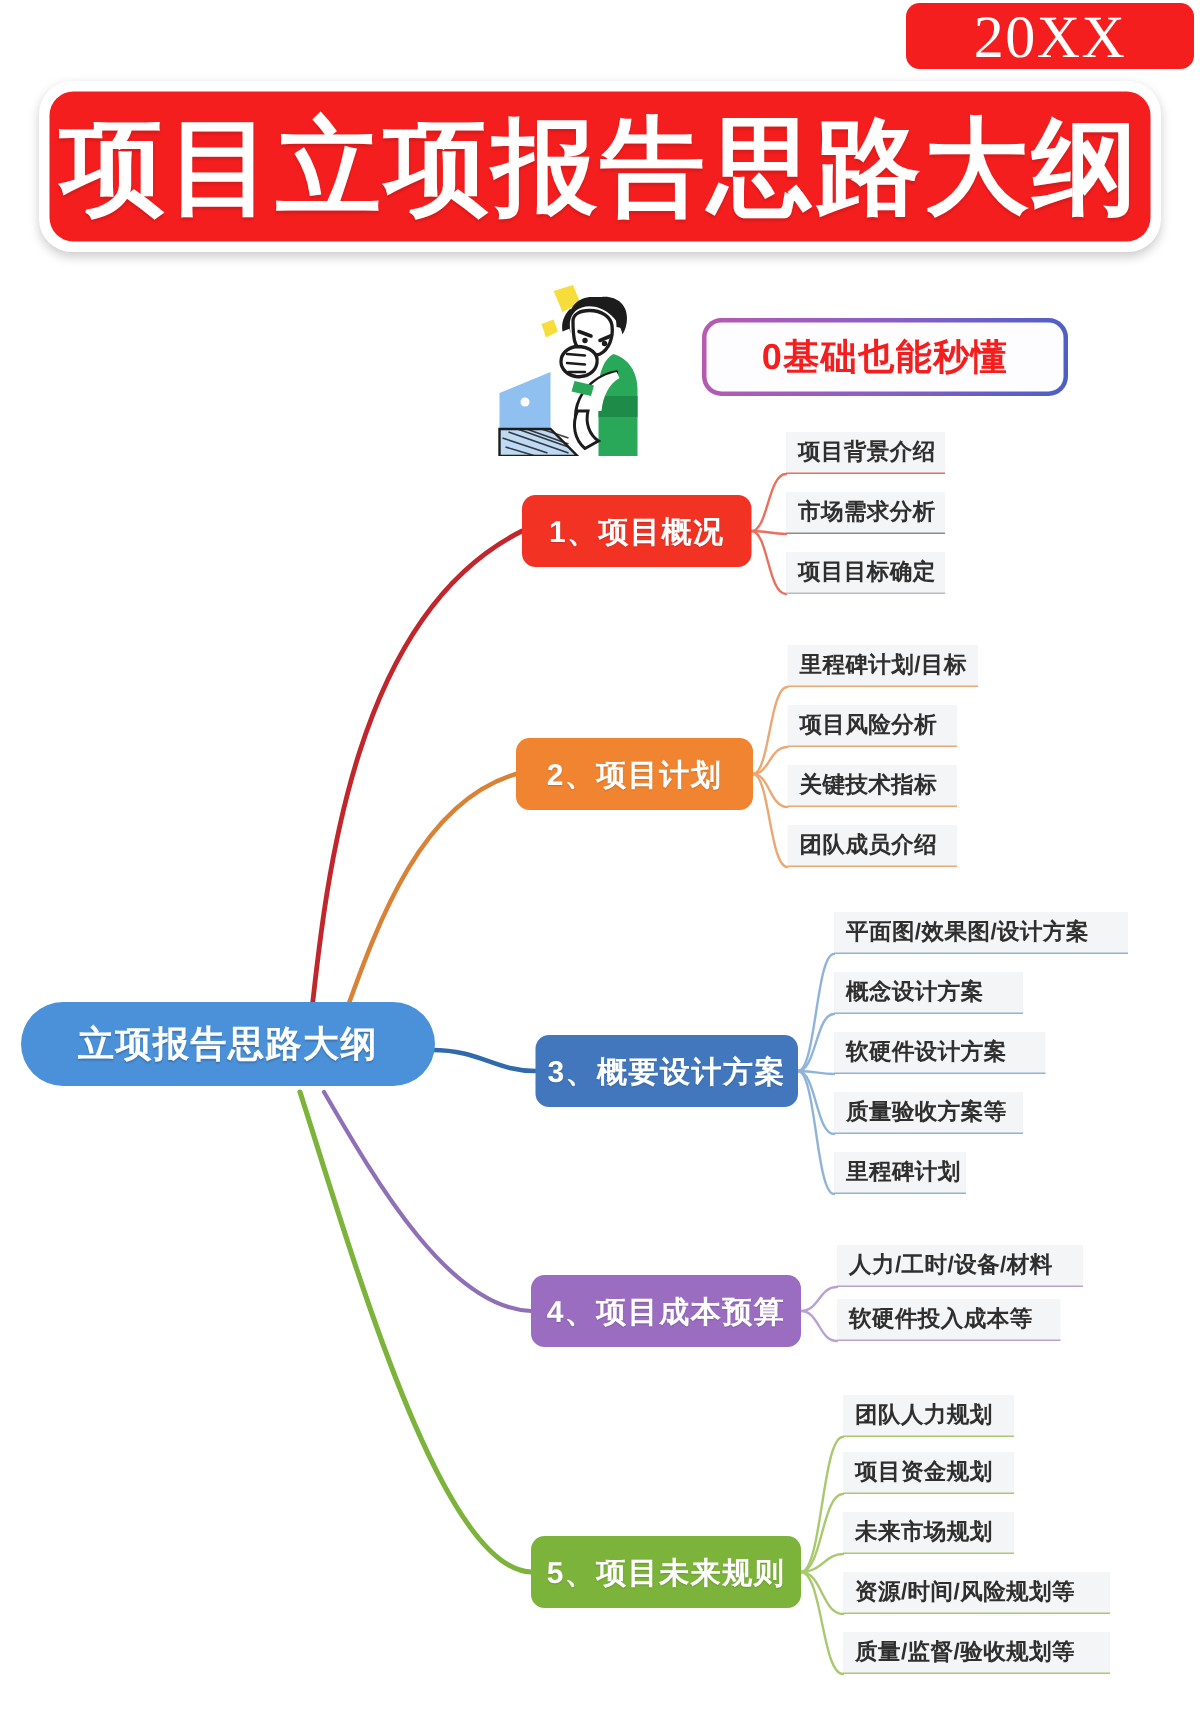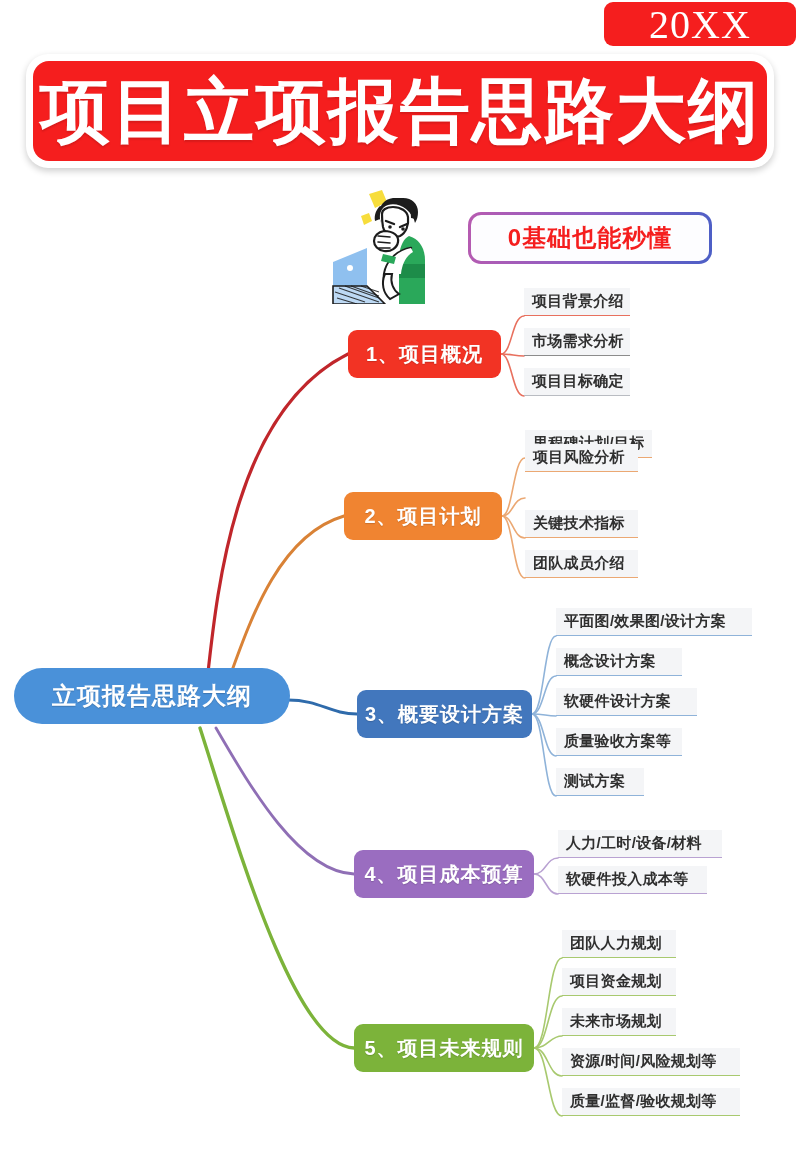--- a/index.html
+++ b/index.html
@@ -247,21 +247,21 @@
   <div class="leaf" style="left:524px; top:368px; width:106px; border-bottom-color:#b9bcc2;">
     <span class="leaf-label">项目目标确定</span>
   </div>
 
   <div class="branch" style="left:344px; top:492px; width:158px; background:#f08431;">
     <span class="branch-label">2、项目计划</span>
   </div>
   <div class="leaf" style="left:525px; top:430px; width:127px; border-bottom-color:#eba873;">
     <span class="leaf-label">里程碑计划/目标</span>
   </div>
-  <div class="leaf" style="left:525px; top:444px; width:113px; border-bottom-color:#eba873;font-family:Liberation Serif, serif;">
+  <div class="leaf" style="left:525px; top:470px; width:113px; border-bottom-color:#eba873;font-family:Liberation Serif, serif;">
     <span class="leaf-label">项目风险分析</span>
   </div>
   <div class="leaf" style="left:525px; top:510px; width:113px; border-bottom-color:#eba873;">
     <span class="leaf-label">关键技术指标</span>
   </div>
   <div class="leaf" style="left:525px; top:550px; width:113px; border-bottom-color:#eba873;">
     <span class="leaf-label">团队成员介绍</span>
   </div>
 
   <div class="branch" style="left:357px; top:690px; width:175px; background:#4277bd;">
@@ -273,21 +273,21 @@
   <div class="leaf" style="left:556px; top:648px; width:126px; border-bottom-color:#8fb3d9;">
     <span class="leaf-label">概念设计方案</span>
   </div>
   <div class="leaf" style="left:556px; top:688px; width:141px; border-bottom-color:#8fb3d9;">
     <span class="leaf-label">软硬件设计方案</span>
   </div>
   <div class="leaf" style="left:556px; top:728px; width:126px; border-bottom-color:#8fb3d9;">
     <span class="leaf-label">质量验收方案等</span>
   </div>
   <div class="leaf" style="left:556px; top:768px; width:88px; border-bottom-color:#8fb3d9;">
-    <span class="leaf-label">测试方案</span>
+    <span class="leaf-label">里程碑计划</span>
   </div>
 
   <div class="branch" style="left:354px; top:850px; width:180px; background:#9a6dc0;">
     <span class="branch-label">4、项目成本预算</span>
   </div>
   <div class="leaf" style="left:558px; top:830px; width:164px; border-bottom-color:#b9a2d2;">
     <span class="leaf-label">人力/工时/设备/材料</span>
   </div>
   <div class="leaf" style="left:558px; top:866px; width:149px; border-bottom-color:#b9a2d2;">
     <span class="leaf-label">软硬件投入成本等</span>

